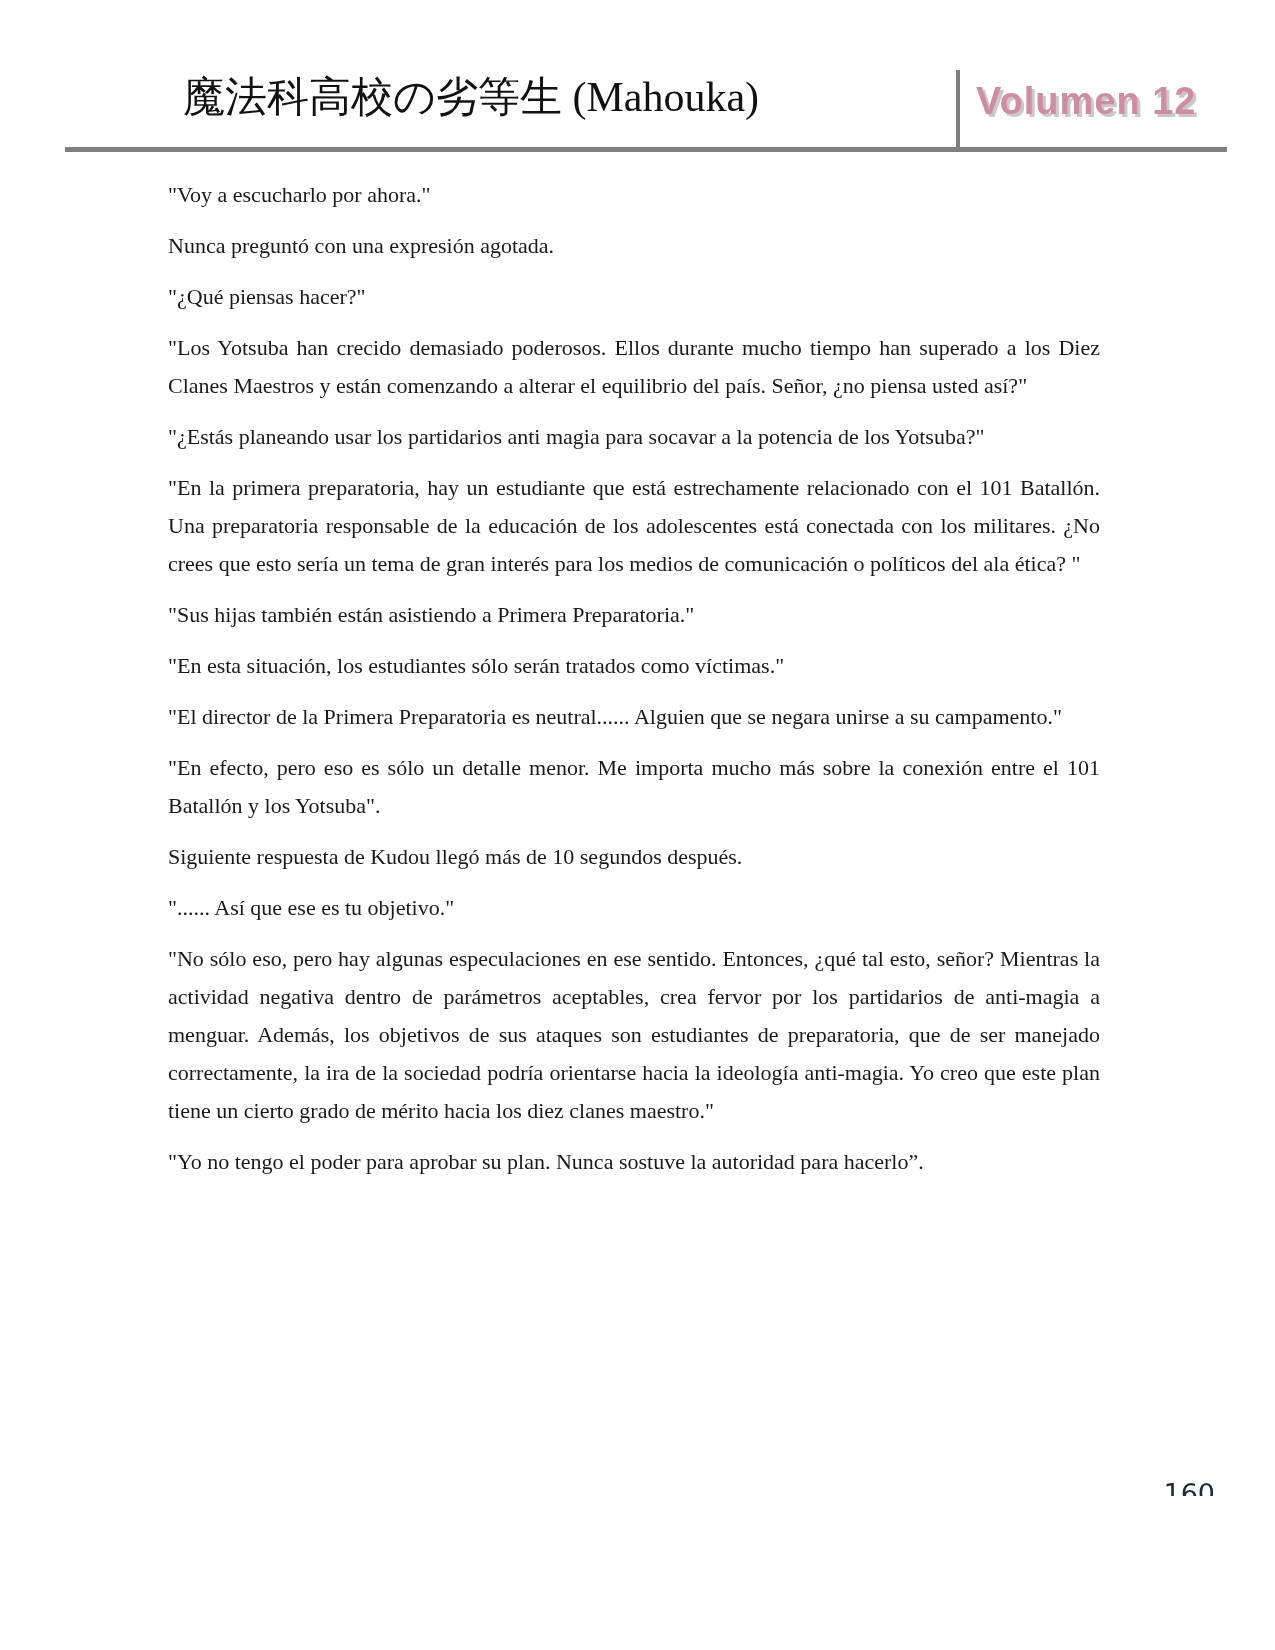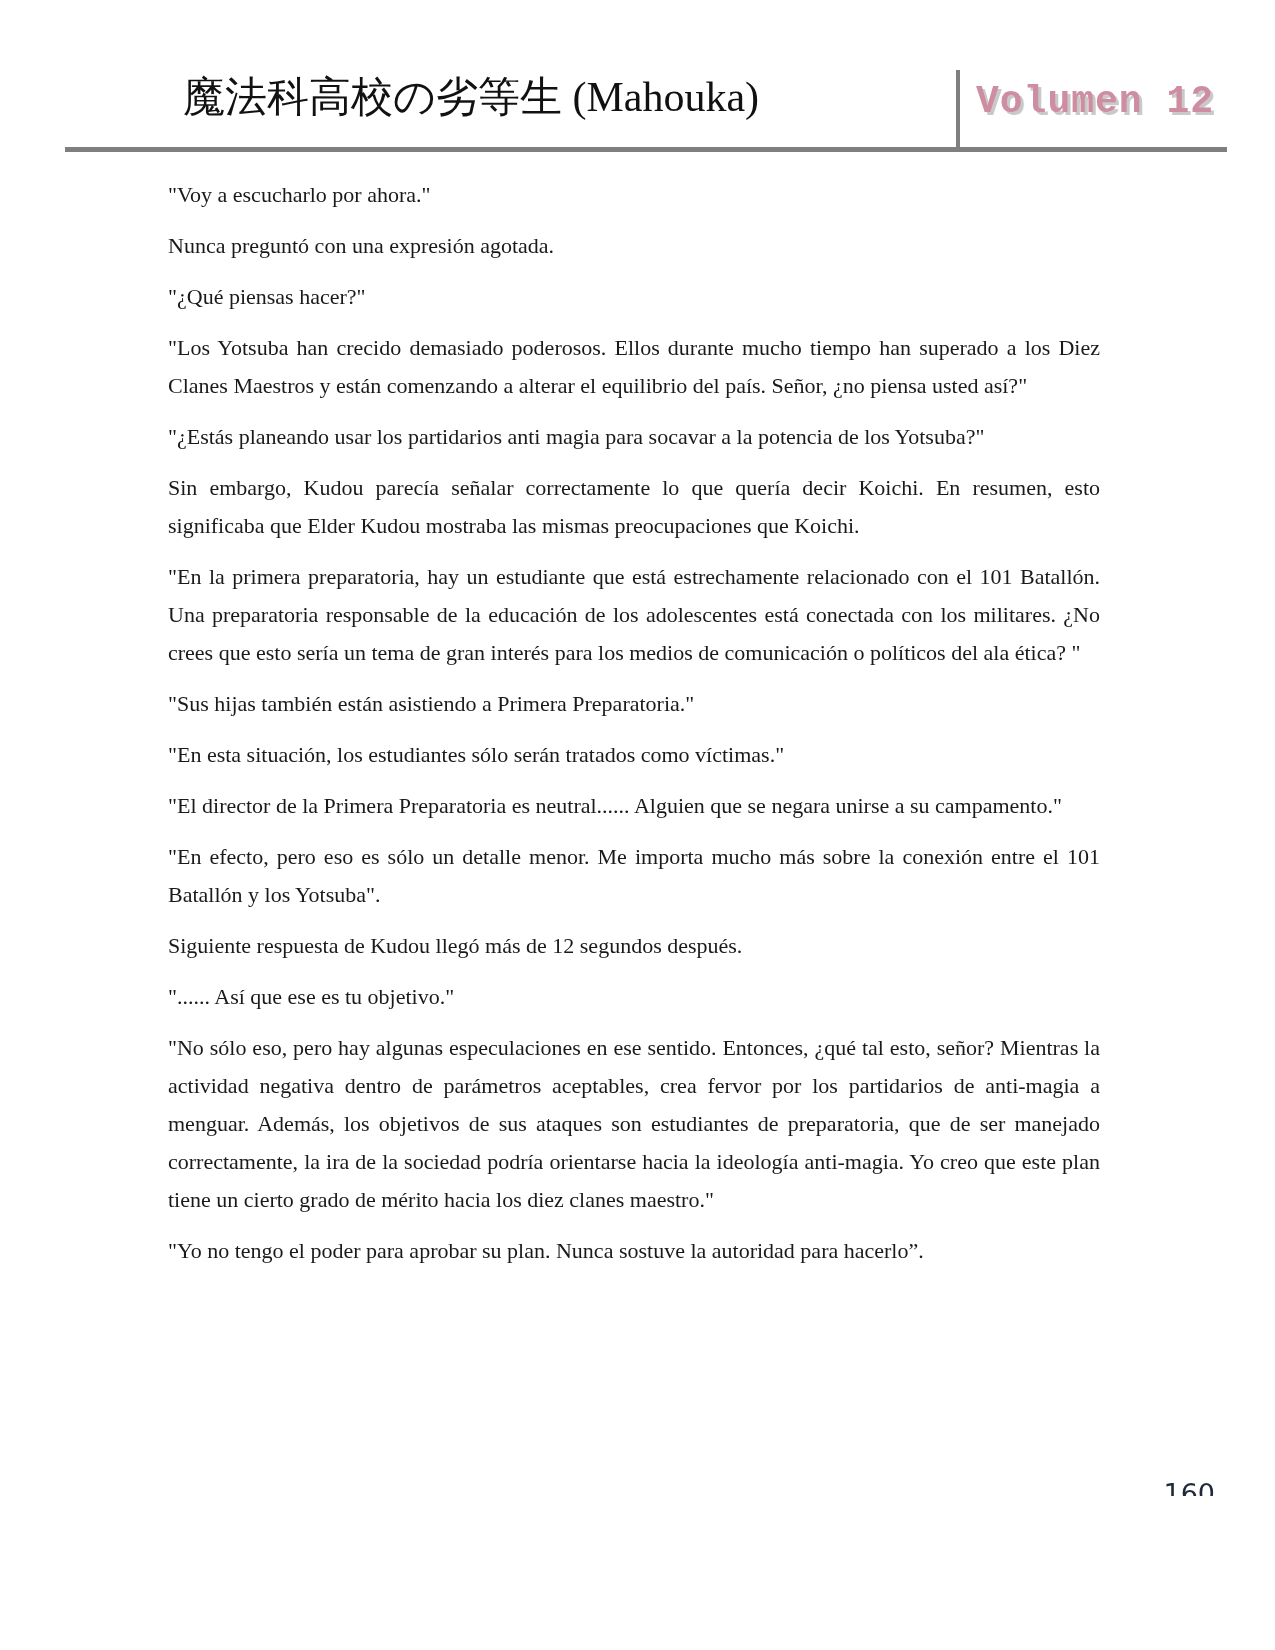--- a/index.html
+++ b/index.html
@@ -37,21 +37,21 @@
   }
   .volume-label {
     position: absolute;
     left: 976px;
     top: 80px;
     font-size: 38px;
     font-weight: bold;
     letter-spacing: 1px;
     color: #ce8da1;
     text-shadow: 3px 3px 0 #c9c9c9;
-    font-family: Liberation Mono, monospace;
+    font-family: Liberation Sans, sans-serif;
     white-space: nowrap;
   }
   .header-rule {
     position: absolute;
     left: 65px;
     top: 147px;
     width: 1162px;
     height: 5px;
     background: #7f7f7f;
   }
@@ -94,27 +94,26 @@
   <div class="volume-label">Volumen 12</div>
 
   <div class="header-rule"></div>
 
   <div class="content">
     <p>"Voy a escucharlo por ahora."</p>
     <p>Nunca preguntó con una expresión agotada.</p>
     <p>"¿Qué piensas hacer?"</p>
     <p>"Los Yotsuba han crecido demasiado poderosos. Ellos durante mucho tiempo han superado a los Diez Clanes Maestros y están comenzando a alterar el equilibrio del país. Señor, ¿no piensa usted así?"</p>
     <p>"¿Estás planeando usar los partidarios anti magia para socavar a la potencia de los Yotsuba?"</p>
-    <p>Sin embargo, Kudou parecía señalar correctamente lo que quería decir Koichi. En resumen, esto significaba que Elder Kudou mostraba las mismas preocupaciones que Koichi.</p>
     <p>"En la primera preparatoria, hay un estudiante que está estrechamente relacionado con el 101 Batallón. Una preparatoria responsable de la educación de los adolescentes está conectada con los militares. ¿No crees que esto sería un tema de gran interés para los medios de comunicación o políticos del ala ética? "</p>
     <p>"Sus hijas también están asistiendo a Primera Preparatoria."</p>
     <p>"En esta situación, los estudiantes sólo serán tratados como víctimas."</p>
     <p>"El director de la Primera Preparatoria es neutral...... Alguien que se negara unirse a su campamento."</p>
     <p>"En efecto, pero eso es sólo un detalle menor. Me importa mucho más sobre la conexión entre el 101 Batallón y los Yotsuba".</p>
-    <p>Siguiente respuesta de Kudou llegó más de 12 segundos después.</p>
+    <p>Siguiente respuesta de Kudou llegó más de 10 segundos después.</p>
     <p>"...... Así que ese es tu objetivo."</p>
     <p>"No sólo eso, pero hay algunas especulaciones en ese sentido. Entonces, ¿qué tal esto, señor? Mientras la actividad negativa dentro de parámetros aceptables, crea fervor por los partidarios de anti-magia a menguar. Además, los objetivos de sus ataques son estudiantes de preparatoria, que de ser manejado correctamente, la ira de la sociedad podría orientarse hacia la ideología anti-magia. Yo creo que este plan tiene un cierto grado de mérito hacia los diez clanes maestro."</p>
     <p>"Yo no tengo el poder para aprobar su plan. Nunca sostuve la autoridad para hacerlo”.</p>
   </div>
 
   <div class="page-number">160</div>
 
 </div>
 
 </body></html>

